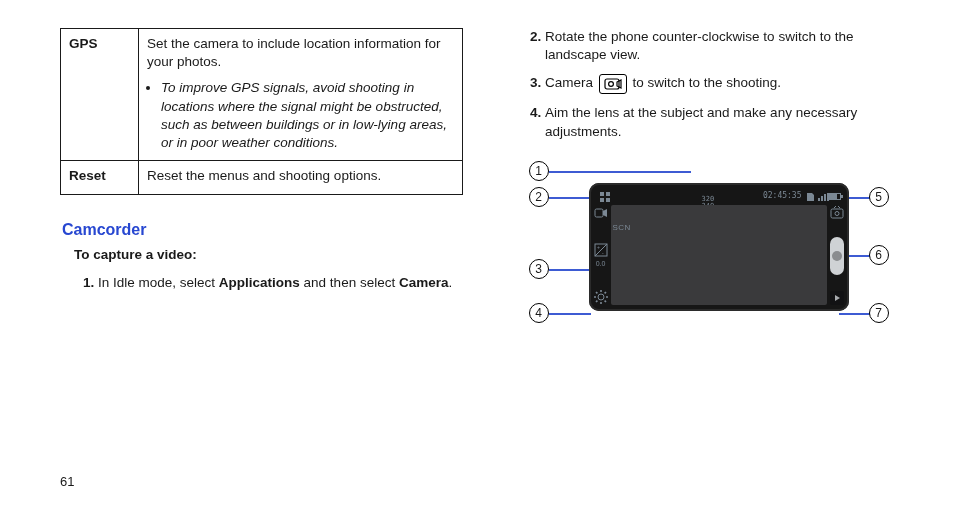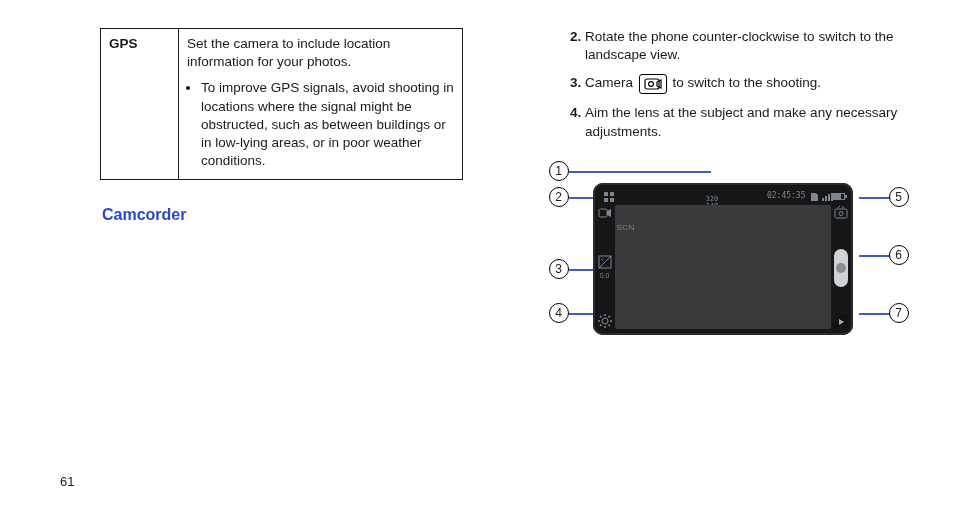--- a/index.html
+++ b/index.html
@@ -25,41 +25,42 @@
     color: var(--text);
     line-height: 1.35;
     position: relative;
     padding: 28px 44px 20px 60px;
   }
   .columns {
     display: flex;
     gap: 44px;
     height: 100%;
   }
-  .col { flex: 1 1 0; min-width: 0; margin-left: 40px; }
+  .col { flex: 1 1 0; min-width: 0; }
 
   
   table.opts {
     border-collapse: collapse;
     width: 100%;
     font-size: 13.5px;
   }
   table.opts td {
     border: 1px solid var(--rule);
     padding: 6px 8px 8px 8px;
     vertical-align: top;
   }
   table.opts td.k {
     width: 78px;
     font-weight: bold;
   }
   table.opts ul {
     margin: 8px 0 0 0;
     padding-left: 14px;
     list-style: disc;
+    font-style: italic;
   }
   table.opts ul li { margin-bottom: 0; }
 
   h3.section {
     color: var(--blue);
     font-size: 16px;
     font-weight: bold;
     margin: 24px 0 6px 2px;
   }
   .subhead {
@@ -99,24 +100,24 @@
 
   
   .diagram {
     position: relative;
     width: 360px;
     height: 200px;
     margin: 18px auto 0 auto;
   }
   .phone {
     position: absolute;
-    left: 44px;
+    left: 60px;
     top: 24px;
     width: 260px;
-    height: 152px;
+    height: 128px;
     background: var(--phone-body);
     border-radius: 10px;
     box-shadow: 0 0 0 2px #2b2b2b inset;
   }
   .statusbar {
     position: absolute;
     left: 8px; right: 8px; top: 6px; height: 16px;
     display: flex; align-items: center; justify-content: space-between;
     color: var(--phone-dim);
     font-size: 8px;
@@ -218,24 +219,34 @@
       <tbody>
           <tr>
         <td class="k">GPS</td>
         <td>
           <span>Set the camera to include location information for your photos.</span>
           <ul>
             <li>To improve GPS signals, avoid shooting in locations where the signal might be obstructed, such as between buildings or in low-lying areas, or in poor weather conditions.</li>
           </ul>
         </td>
       </tr>
+      <tr>
+        <td class="k">Reset</td>
+        <td>Reset the menus and shooting options.</td>
+      </tr>
     </tbody>
       </table>
 
     <h3 class="section">Camcorder</h3>
+    <p class="subhead">To capture a video:</p>
+    <ol class="steps">
+      <li>
+        <span>In Idle mode, select </span><span class="b">Applications</span><span> and then select </span><span class="b">Camera</span><span>.</span>
+      </li>
+    </ol>
   </div>
 
   <div class="col">
     <ol class="steps" start="2">
       <li>Rotate the phone counter-clockwise to switch to the landscape view.</li>
       <li>
         <span>Camera </span>
         <span class="inline-icon">
           <svg width="20" height="14" viewBox="0 0 20 14">
             <rect x="2" y="2" width="14" height="10" rx="2" fill="none" stroke="#000" stroke-width="1.2"></rect>

